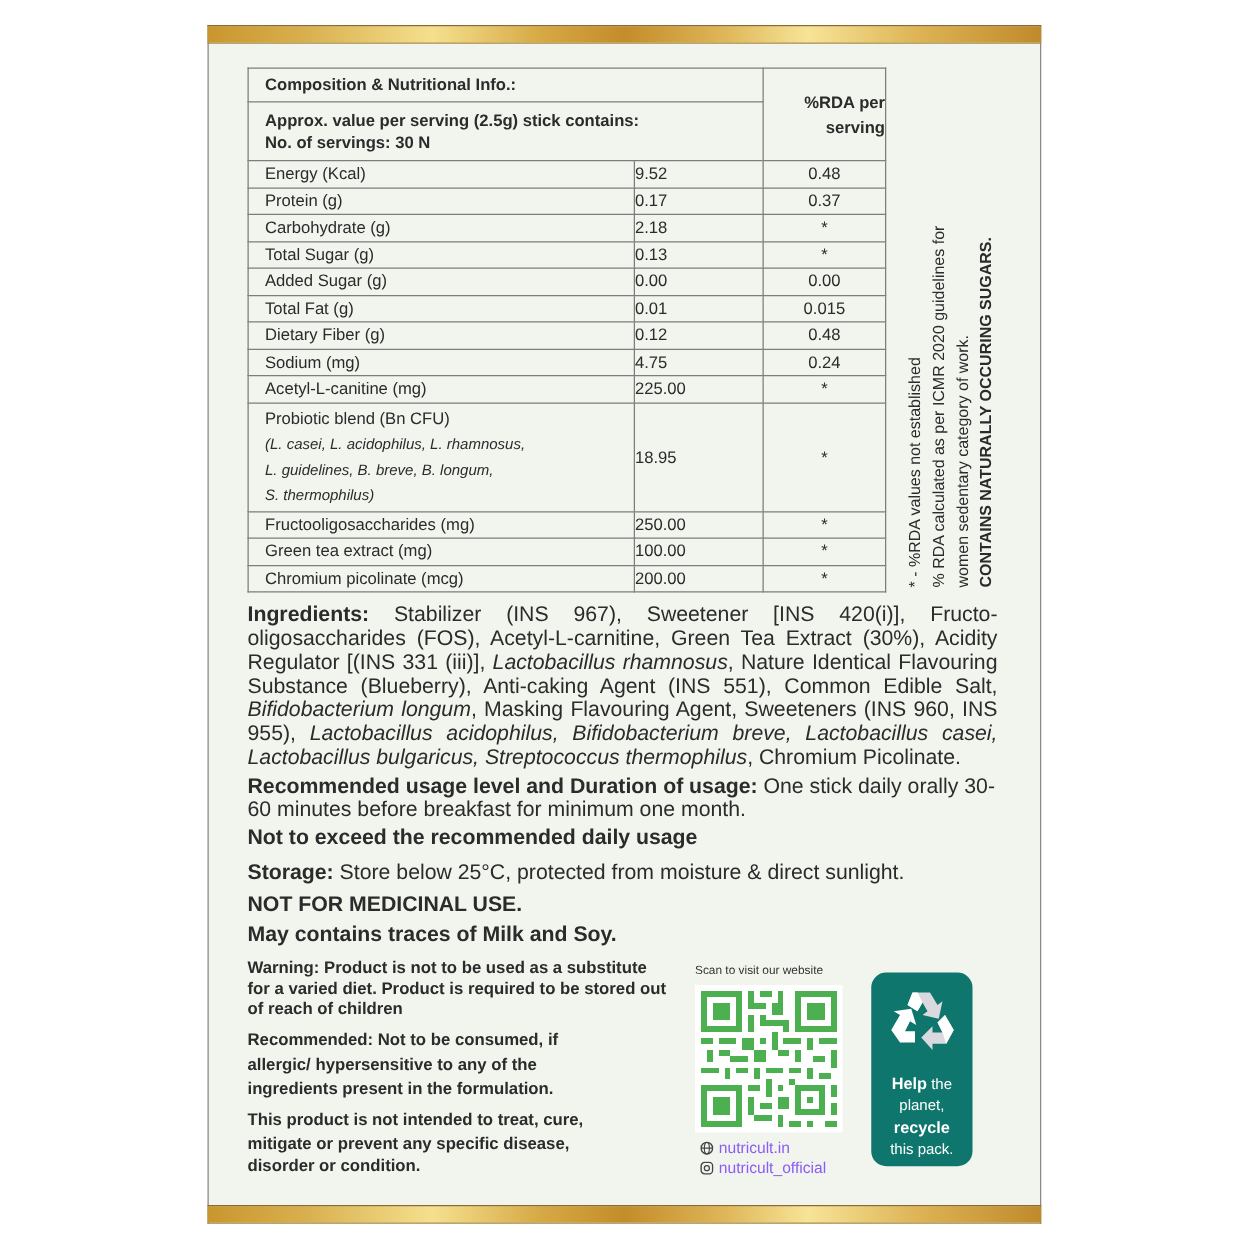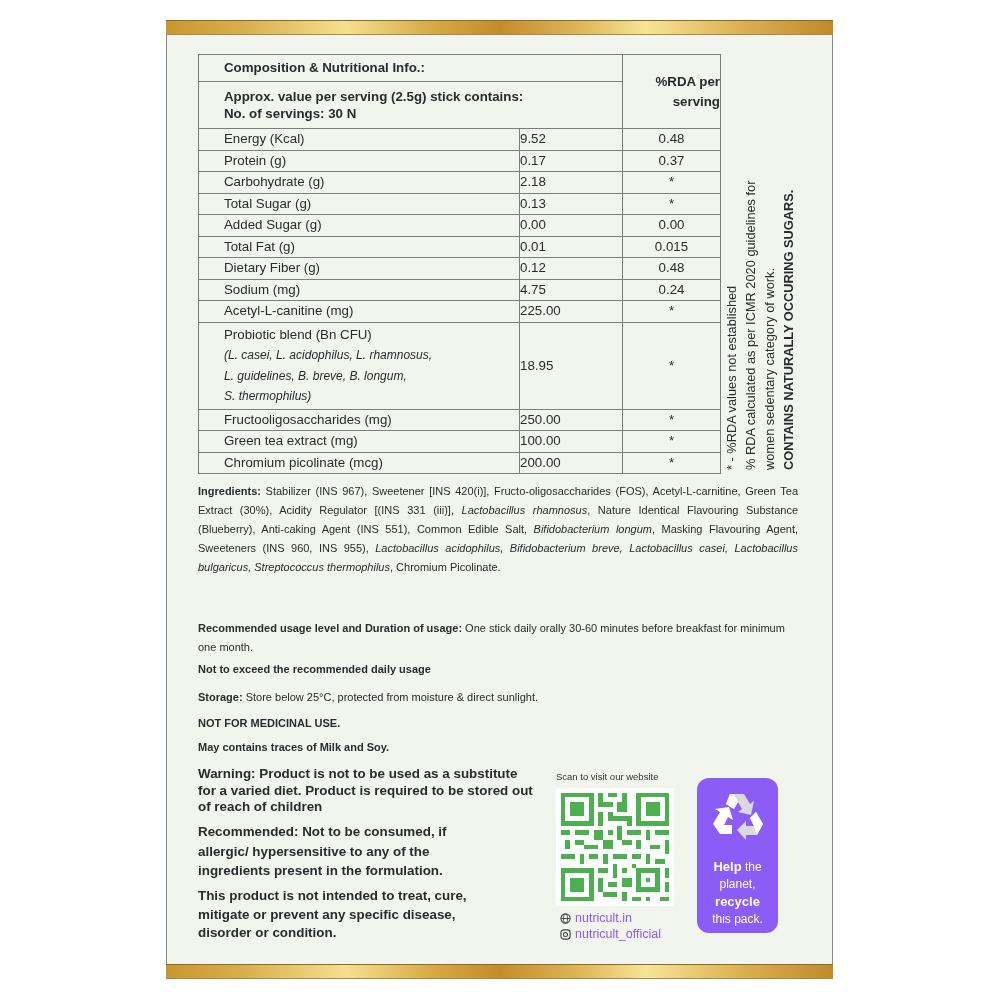--- a/index.html
+++ b/index.html
@@ -18,38 +18,38 @@
     border-top:1px solid #8b6a2a; border-bottom:1px solid #a88a40;
     box-sizing:border-box;
   }
   .gold.top { top:20px; }
   .gold.bottom { top:964px; }
 
   table.nut {
     position:absolute; left:198px; top:54px; border-collapse:collapse;
     font-size:13.3px; color:#2b2b2b;
   }
-  table.nut td { border:1.3px solid #7d7d7d; padding:0 0 0 25px; height:20.5px; line-height:20px; }
+  table.nut td { border:1.3px solid #7d7d7d; padding:0 0 0 13px; height:20.5px; line-height:20px; }
   table.nut td.val { padding:0 22px 0 0; width:80px; }
   table.nut td.rda { text-align:center; padding:0; width:97px; }
   table.nut td.name { width:295px; }
   table.nut td.hdr { height:26px; }
   table.nut td.hdr2 { height:42px; line-height:17px; padding-top:2px; padding-bottom:2px; }
   table.nut td.rdahdr { text-align:right; line-height:20px; padding:0; }
   table.nut td.probio { line-height:20.5px; height:86px; }
   .ital { font-style:italic; font-size:12px; }
 
   .sidenote {
     position:absolute; left:722px; top:470px; transform-origin:left top; transform:rotate(-90deg);
     font-size:12.8px; line-height:19px; color:#2b2b2b; white-space:nowrap; width:360px;
   }
   .sidenote .strong { font-weight:bold; }
 
   .text {
-    position:absolute; left:198px; width:600px; font-size:11px; line-height:19px; color:#2b2b2b;
+    position:absolute; left:198px; width:600px; font-size:17px; line-height:19px; color:#2b2b2b;
   }
   .text b { font-weight:bold; }
   .just { text-align:justify; }
 
   .ingredients { top:482px; }
   .usage { top:619px; }
   .notexceed { top:660px; font-weight:bold; }
   .storage { top:688px; }
   .nfmu { top:714px; }
   .milk { top:738px; }
@@ -60,21 +60,21 @@
   .disclaimer { top:887px; line-height:18.5px; }
 
   .scan-label { position:absolute; left:556px; top:771px; font-size:9.5px; color:#333; }
   .qr { position:absolute; left:556px; top:788px; width:118px; height:118px; background:#ffffff; }
   .social { position:absolute; left:560px; font-size:12.5px; color:#8b5cf6; display:flex; align-items:center; gap:4px; }
   .social.web { top:911px; }
   .social.ig { top:927px; }
   .social .ic { width:11px; height:11px; display:inline-block; }
 
   .recycle {
-    position:absolute; left:697px; top:778px; width:81px; height:155px; background:#8b5cf6;
+    position:absolute; left:697px; top:778px; width:81px; height:155px; background:#0f766e;
     border-radius:12px; color:#fff; text-align:center;
   }
   .recycle .sym { position:absolute; left:13px; top:10px; width:56px; height:56px; }
   .recycle .msg { position:absolute; top:80px; left:0; width:81px; font-size:12px; line-height:17px; }
   .recycle .msg b { font-weight:bold; font-size:13px; }
 </style>
 </head>
 <body>
 
 <div class="panel"></div>

